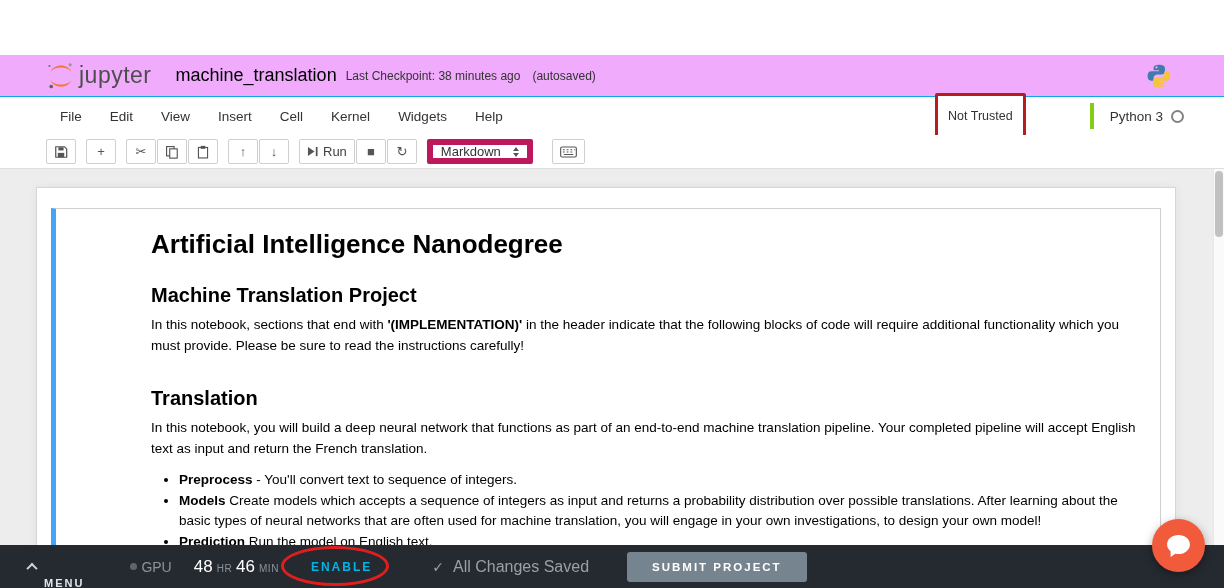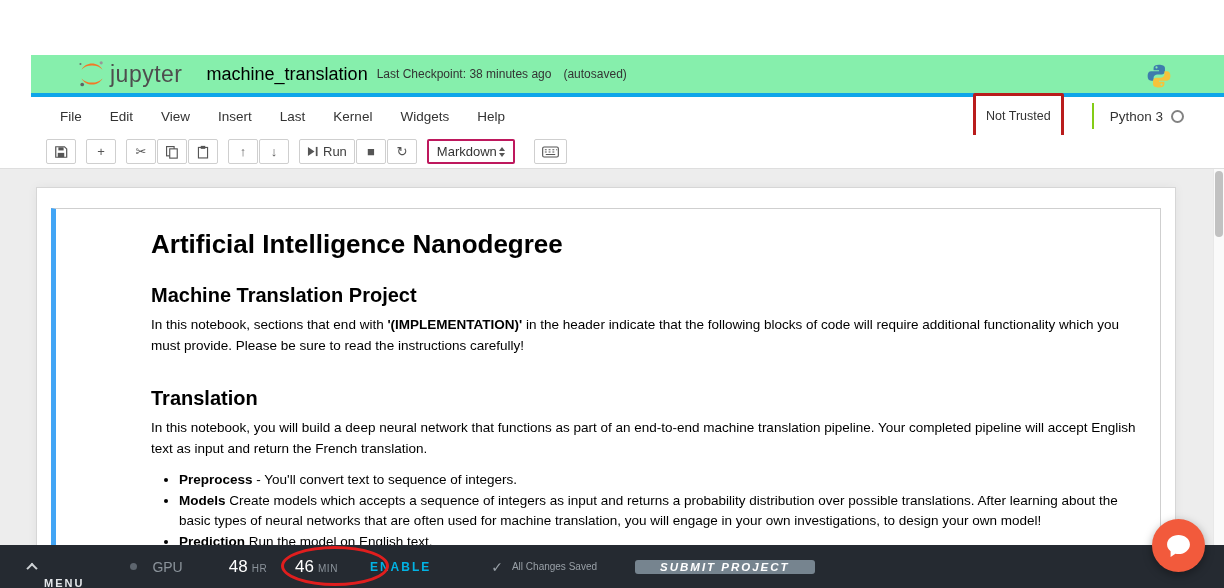--- a/index.html
+++ b/index.html
@@ -10,54 +10,54 @@
   
   .topbar { position:absolute; top:0; left:0; right:0; height:55px; background:#1f2226;
     display:flex; align-items:center; z-index:5; }
   .hamburger { position:absolute; left:0; top:7px; width:45px; height:41px; background:#117fb2;
     border-radius:2px; display:flex; flex-direction:column; justify-content:center; gap:5px;
     padding:0 9px; cursor:pointer; }
   .hamburger .bar { height:3px; background:#9edff8; border-radius:1px; }
   .topbar-title { flex:1; text-align:center; color:#ffffff; font-size:15.5px; font-weight:400; }
 
   
-  .jheader { position:absolute; top:55px; left:0; right:0; height:42px; background:#86efac;
-    display:flex; align-items:center; padding-left:46px; border-bottom:4px solid #0ea5e9; z-index:4;margin-left:31px; }
+  .jheader { position:absolute; top:55px; left:0; right:0; height:42px; background:#f0abfc;
+    display:flex; align-items:center; padding-left:46px; border-bottom:1px solid #0ea5e9; z-index:4; }
   .jlogo { display:flex; align-items:center; cursor:pointer; }
   .logo-text { font-size:23px; color:#4e4e4e; margin-left:3px; letter-spacing:.5px; }
   .nb-name { font-size:18px; color:#000; margin-left:24px; cursor:pointer; }
   .checkpoint { font-size:12px; color:#333; margin-left:9px; }
   .autosaved { font-size:12px; color:#333; margin-left:12px; }
   .python-logo { position:absolute; right:52px; top:8px; width:26px; height:26px; }
 
   
   .menurow { position:absolute; top:97px; left:0; right:0; height:38px; background:#fff;
     display:flex; align-items:center; padding-left:46px; z-index:4; }
   .menu-item { font-size:13.5px; color:#333; padding:0 14px; cursor:pointer; }
   .menu-right { position:absolute; right:40px; top:0; height:38px; display:flex; align-items:center; }
   .not-trusted { border:3px solid #b91c1c; border-radius:2px; font-size:12.5px; color:#333;
     padding:13px 10px; background:#fff; margin-right:28px; cursor:default; }
-  .kernel-area { display:flex; align-items:center; border-left:2px solid #84cc16; height:26px;
-    padding-left:16px; }
+  .kernel-area { display:flex; align-items:center; border-left:4px solid #84cc16; height:26px;
+    padding-left:16px;margin-left:36px; }
   .kernel-name { font-size:13.5px; color:#333; }
   .kernel-dot { width:13px; height:13px; border:2px solid #828282; border-radius:50%;
     margin-left:8px; background:#fff; }
 
   
   .toolbarrow { position:absolute; top:135px; left:0; right:0; height:34px; background:#fff;
     border-bottom:1px solid #dedede; display:flex; align-items:center; padding-left:46px; z-index:4; }
   .tgroup { display:flex; margin-right:9px; }
   .tbtn { min-width:30px; height:25px; background:#fff; border:1px solid #cfcfcf; border-radius:2px;
     display:flex; align-items:center; justify-content:center; margin-right:1px; font-size:14px;
     color:#444; cursor:pointer; padding:0 7px; line-height:1; }
   .tbtn .glyph { font-size:13px; color:#555; }
   .run-btn { gap:5px; font-size:13px; color:#404040; }
-  .cell-type { height:25px; border:2px solid #be185d; border-radius:2px; background:#fff;
+  .cell-type { height:25px; border:6px solid #be185d; border-radius:2px; background:#fff;
     display:flex; align-items:center; justify-content:space-between; padding:0 8px; font-size:13px;
-    color:#333; width:88px; margin-right:10px; cursor:pointer; }
+    color:#333; width:106px; margin-right:10px; cursor:pointer; }
   .updown { display:flex; flex-direction:column; gap:2px; }
   .tri-up { width:0; height:0; border-left:3.5px solid transparent; border-right:3.5px solid transparent;
     border-bottom:4px solid #555; }
   .tri-down { width:0; height:0; border-left:3.5px solid transparent; border-right:3.5px solid transparent;
     border-top:4px solid #555; }
 
   
   .content { position:absolute; top:169px; left:0; right:0; height:452px; background:#ededed;
     overflow:hidden; }
   .nb-card { position:absolute; left:36px; top:18px; width:1140px; min-height:620px; background:#fff;
@@ -78,35 +78,35 @@
   .scroll-thumb { position:absolute; top:2px; left:1px; width:8px; height:66px; background:#c1c1c1;
     border-radius:4px; cursor:pointer; }
 
   
   .statusbar { position:absolute; left:0; right:0; bottom:0; height:43px; background:#252a31;
     display:flex; align-items:center; z-index:10; }
   .menu-toggle { margin-left:28px; display:flex; align-items:center; gap:8px; cursor:pointer; }
   .chevron-up { width:8px; height:8px; border-left:2px solid #cfd3d6; border-top:2px solid #cfd3d6;
     transform:rotate(45deg) translate(1px,1px); }
   .menu-label { color:#e4e7ea; font-size:11px; font-weight:bold; letter-spacing:2px;margin-top:32px; }
-  .gpu { margin-left:46px; display:flex; align-items:center; gap:15px; }
+  .gpu { margin-left:46px; display:flex; align-items:center; gap:4px; }
   .gpu-dot { width:7px; height:7px; background:#5d656e; border-radius:50%; }
   .gpu-label { color:#8b939b; font-size:14px; }
   .time { margin-left:22px; display:flex; align-items:baseline; gap:4px; }
-  .time .val { color:#fff; font-size:17px;margin-left:24px; }
+  .time .val { color:#fff; font-size:17px; }
   .time .unit { color:#8b939b; font-size:10px; letter-spacing:.5px; }
   .enable-btn { margin-left:32px; background:none; border:none; color:#02b3e4; font-size:12px;
     font-weight:bold; letter-spacing:2px; cursor:pointer;
     font-family:"Liberation Sans","DejaVu Sans",sans-serif; }
   .saved { margin-left:60px; display:flex; align-items:center; gap:9px; }
   .saved-check { color:#99a0a7; font-size:14px; }
-  .saved-label { color:#99a0a7; font-size:10px; }
+  .saved-label { color:#99a0a7; font-size:16px; }
   .submit-btn { margin-left:38px; background:#76848f; color:#fff; border:none; border-radius:3px;
-    height:14px; padding:0 25px; font-size:11.5px; font-weight:bold; letter-spacing:2px;
-    cursor:pointer; font-family:"Liberation Sans","DejaVu Sans",sans-serif;font-style:italic; }
+    height:30px; padding:0 25px; font-size:11.5px; font-weight:bold; letter-spacing:2px;
+    cursor:pointer; font-family:"Liberation Sans","DejaVu Sans",sans-serif; }
 
   
   .annotation { position:absolute; left:281px; top:546px; width:108px; height:40px;
     border:3px solid #e01e1e; border-radius:50%; pointer-events:none; z-index:40; }
 
   
   .chat-fab { position:absolute; right:19px; bottom:16px; width:53px; height:53px; border-radius:50%;
     background:#f25a3c; display:flex; align-items:center; justify-content:center;
     box-shadow:0 3px 10px rgba(0,0,0,.35); cursor:pointer; z-index:50; }
 </style>
@@ -134,21 +134,21 @@
       <path fill="#3e7cac" d="M12 1.5c-3 0-5 .8-5 3v2.3h5v.9H4.8C2.6 7.7 1.5 9.4 1.5 12s1.1 4.3 3.3 4.3H7v-2.6c0-2 1.6-3.2 3.5-3.2h4c1.7 0 3-1.3 3-3V4.5c0-2.2-2.5-3-5.5-3zM9.7 3.1a1 1 0 110 2 1 1 0 010-2z"></path>
       <path fill="#f5c33c" d="M12 22.5c3 0 5-.8 5-3v-2.3h-5v-.9h7.2c2.2 0 3.3-1.7 3.3-4.3s-1.1-4.3-3.3-4.3H17v2.6c0 2-1.6 3.2-3.5 3.2h-4c-1.7 0-3 1.3-3 3v3c0 2.2 2.5 3 5.5 3zm2.3-1.6a1 1 0 110-2 1 1 0 010 2z"></path>
     </svg>
   </div>
 
   <div class="menurow">
     <div class="menu-item">File</div>
     <div class="menu-item">Edit</div>
     <div class="menu-item">View</div>
     <div class="menu-item">Insert</div>
-    <div class="menu-item">Last</div>
+    <div class="menu-item">Cell</div>
     <div class="menu-item">Kernel</div>
     <div class="menu-item">Widgets</div>
     <div class="menu-item">Help</div>
     <div class="menu-right">
       <button class="not-trusted">Not Trusted</button>
       <div class="kernel-area">
         <span class="kernel-name">Python 3</span>
         <span class="kernel-dot"></span>
       </div>
     </div>

